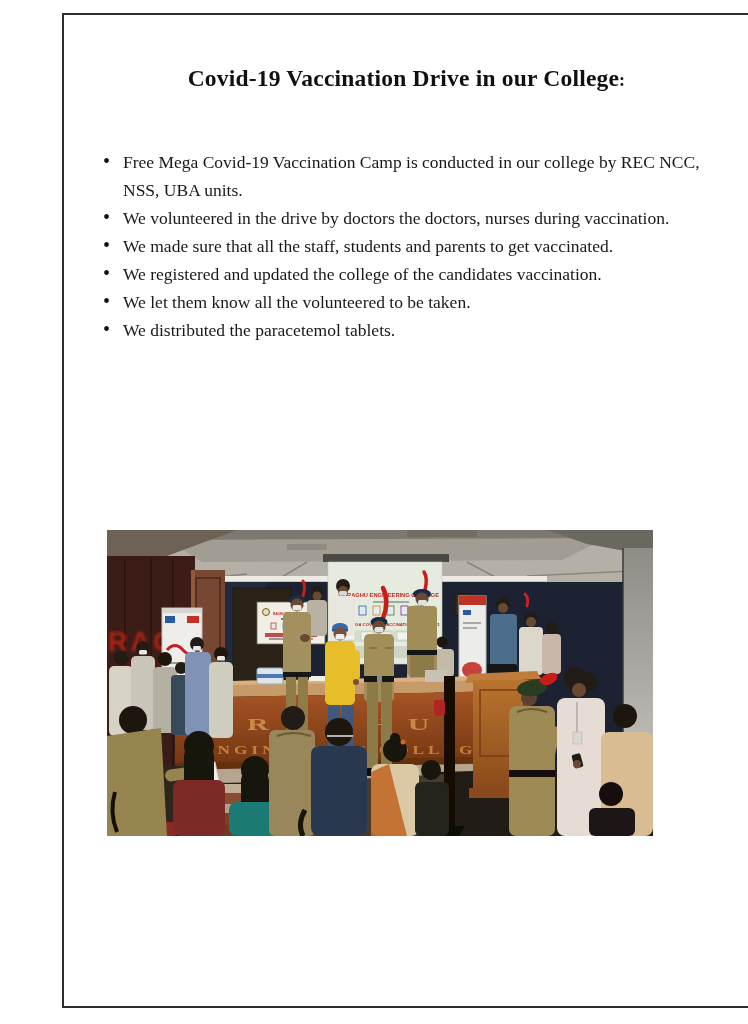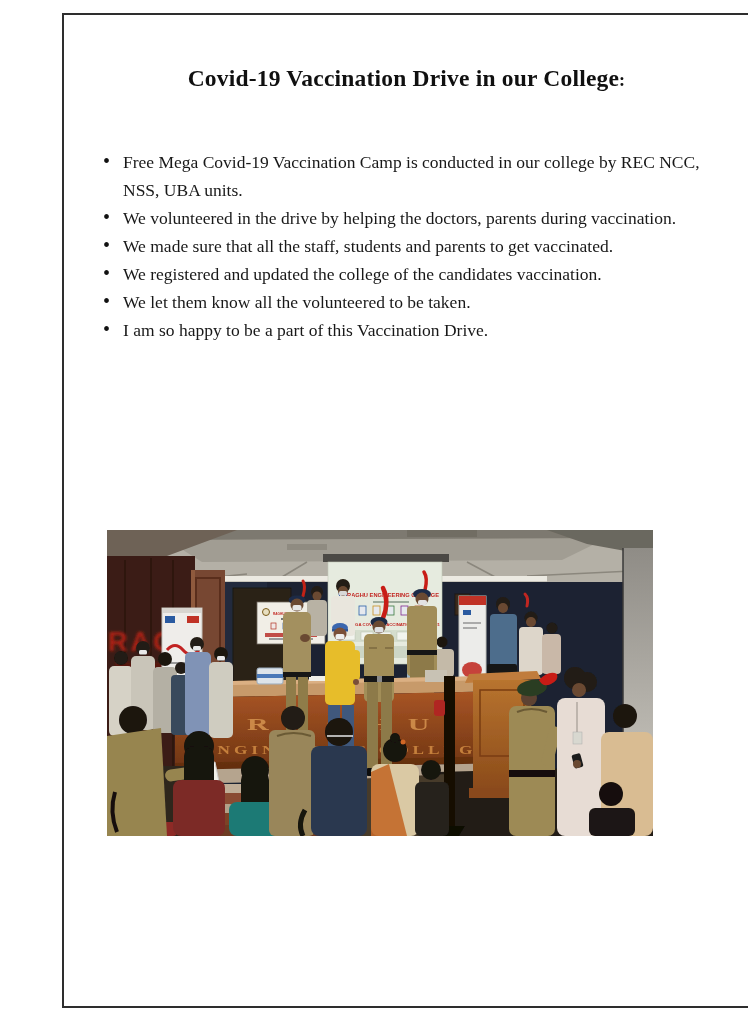--- a/index.html
+++ b/index.html
@@ -18,25 +18,25 @@
 </style>
 </head>
 <body>
 
 <div class="page">
   <div class="frame"></div>
   <div class="content">
     <div class="title"><span>Covid-19 Vaccination Drive in our College</span><span class="colon">:</span></div>
     <ul class="bullets">
       <li>Free Mega Covid-19 Vaccination Camp is conducted in our college by REC NCC, NSS, UBA units.</li>
-      <li>We volunteered in the drive by helping the doctors, parents during vaccination.</li>
+      <li>We volunteered in the drive by doctors the doctors, nurses during vaccination.</li>
       <li>We made sure that all the staff, students and parents to get vaccinated.</li>
       <li>We registered and updated the college of the candidates vaccination.</li>
       <li>We let them know all the volunteered to be taken.</li>
-      <li>I am so happy to be a part of this Vaccination Drive.</li>
+      <li>We distributed the paracetemol tablets.</li>
     </ul>
   </div>
 
   <div class="photo" title="Covid-19 vaccination camp in the college auditorium with NCC cadets, volunteers, doctors and seated students">
     <svg width="546" height="306" viewBox="0 0 546 306" xmlns="http://www.w3.org/2000/svg">
       <defs>
         <filter id="soften" x="-2%" y="-2%" width="104%" height="104%">
             <feGaussianBlur stdDeviation="0.45"></feGaussianBlur>
           </filter>
         <filter id="blur2" x="-20%" y="-20%" width="140%" height="140%">

